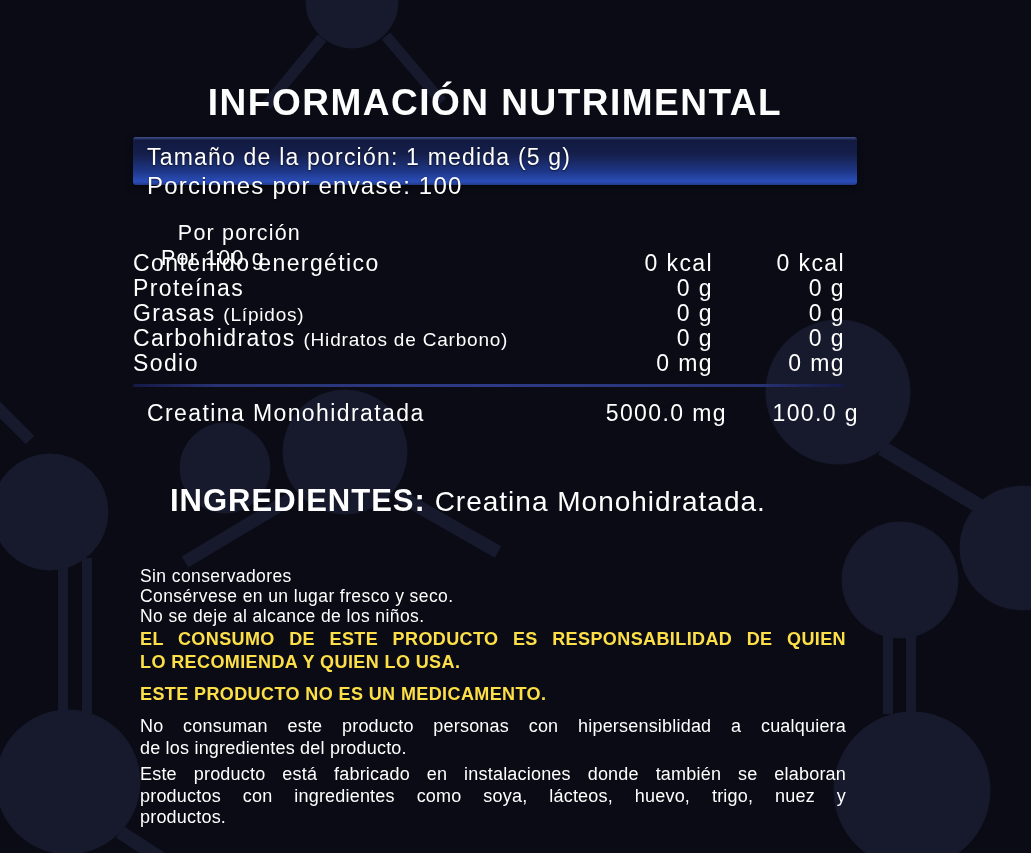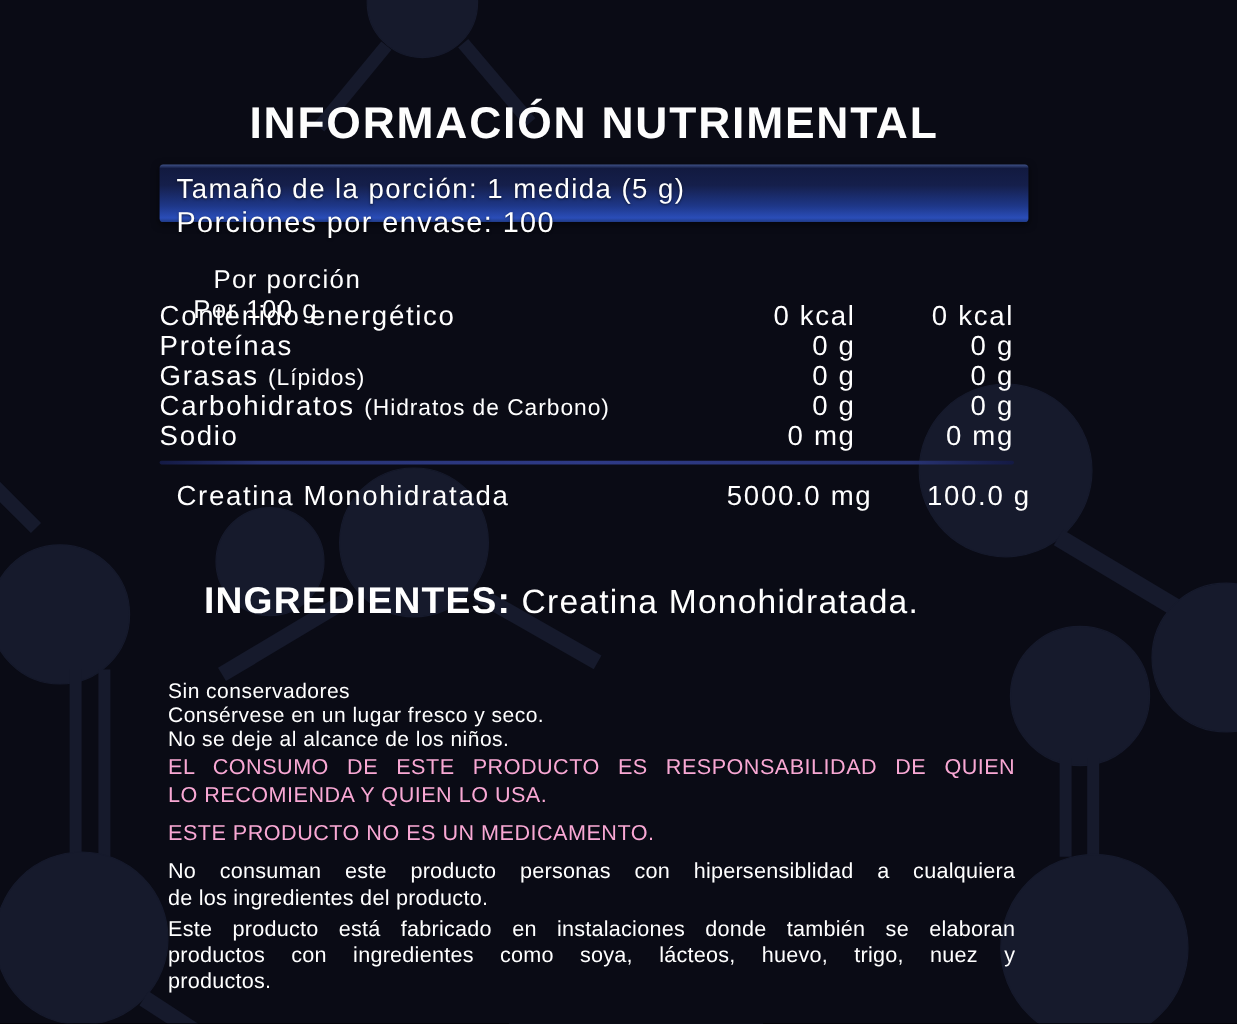--- a/index.html
+++ b/index.html
@@ -55,21 +55,21 @@
   }
 
   .ingredients{position:absolute;left:140px;top:483px;white-space:nowrap;margin-left:30px;}
   .ingredients .ing-label{font-size:31px;font-weight:700;letter-spacing:1px;}
   .ingredients .ing-value{font-size:28px;letter-spacing:1px;}
 
   .storage{position:absolute;left:140px;top:566px;font-size:17.5px;line-height:20px;letter-spacing:0.4px;}
 
   .blue-warning{
     position:absolute;left:140px;width:706px;
-    color:#f9a8d4;font-weight:400;font-size:18px;line-height:23px;letter-spacing:0.4px;
+    color:#fde047;font-weight:700;font-size:18px;line-height:23px;letter-spacing:0.4px;
   }
   .warn-liability{top:628px;}
   .warn-medicine{top:683px;}
 
   .para{position:absolute;left:140px;width:706px;font-size:18px;line-height:21.5px;letter-spacing:0.2px;}
   .para-hyper{top:716px;}
   .para-allergen{top:764px;}
   .jline{text-align:justify;text-align-last:justify;}
 </style>
 </head>

